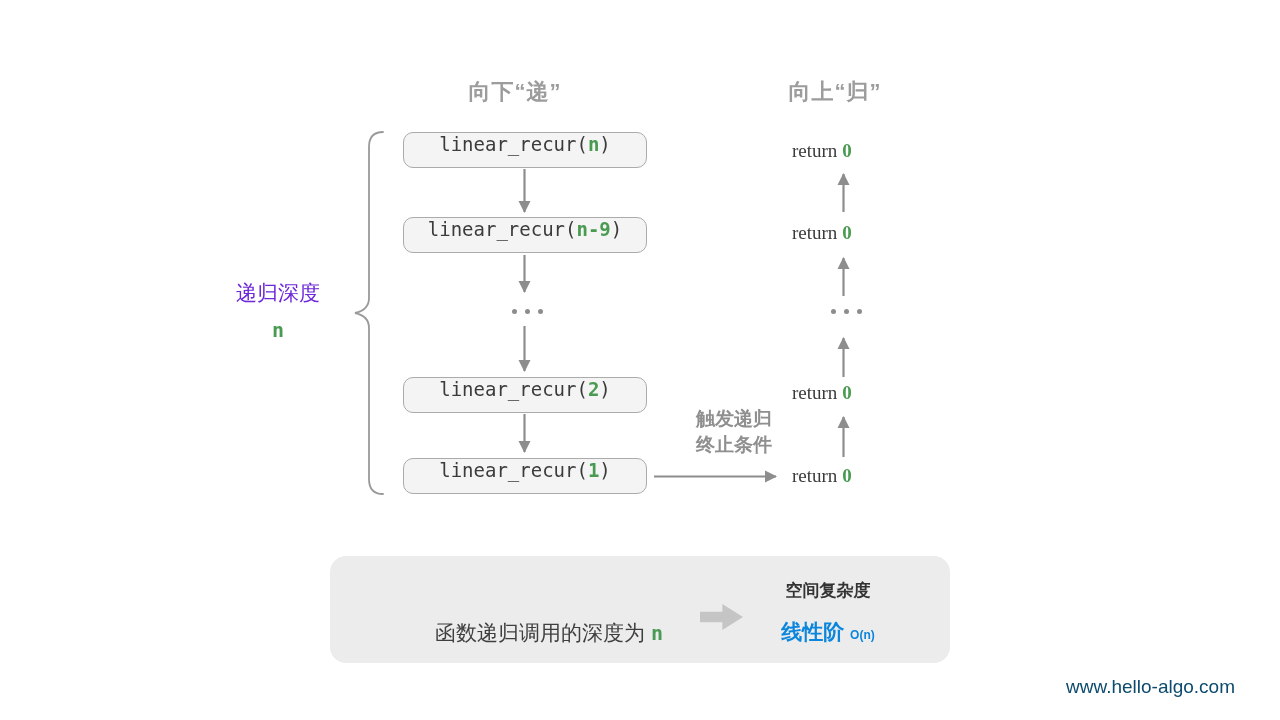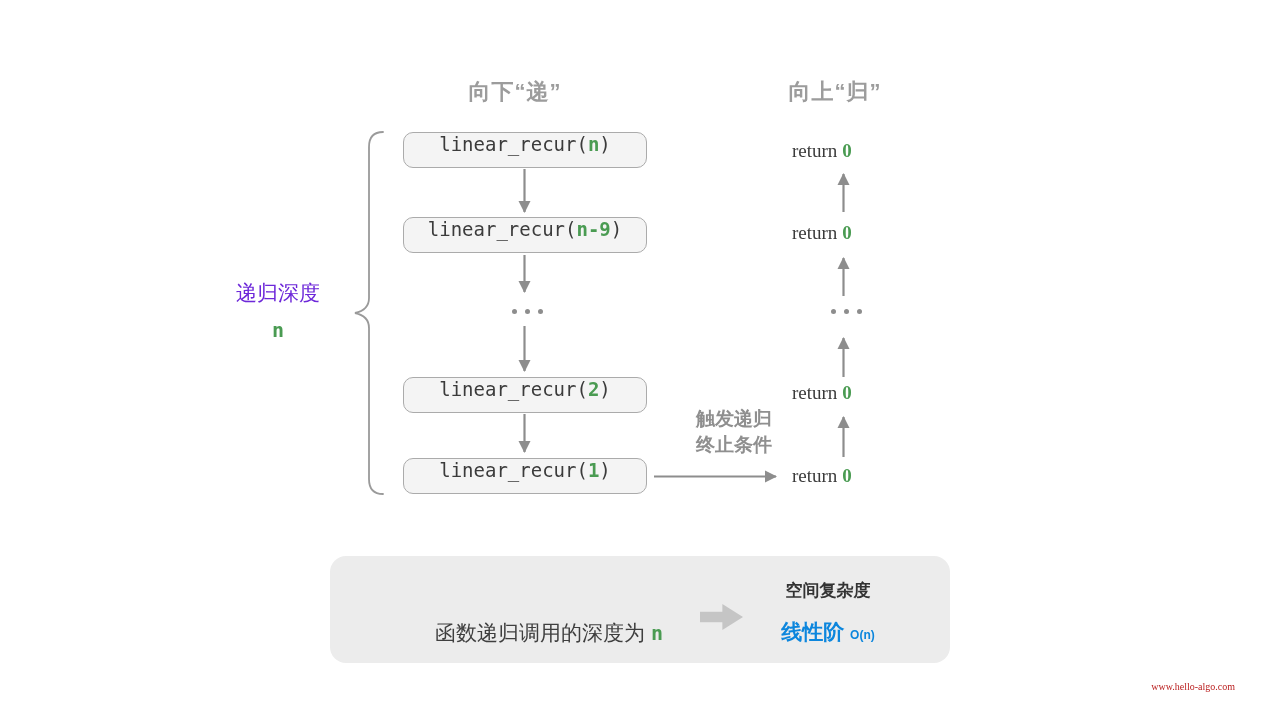--- a/index.html
+++ b/index.html
@@ -105,22 +105,22 @@
     font-family: Liberation Sans, sans-serif; font-size: 12px; font-weight: 700;
   }
   #implies-arrow {
     left: 700px; top: 604px; width: 43px; height: 26px;
     background: #c5c5c5;
     clip-path: polygon(0% 30%, 52% 30%, 52% 0%, 100% 50%, 52% 100%, 52% 70%, 0% 70%);
   }
 
   
   #watermark {
-    right: 45px; top: 679px; font-family: Liberation Serif, serif;
-    font-size: 10px; color: #b91c1c; line-height: 16px;
+    right: 45px; top: 679px; font-family: Liberation Sans, sans-serif;
+    font-size: 19px; color: #0c4a6e; line-height: 16px;
   }
 
   svg.overlay { position: absolute; left: 0; top: 0; pointer-events: none; }
 </style>
 </head>
 <body>
 
 <svg class="overlay" width="1280" height="720" viewBox="0 0 1280 720">
   <defs>
     <marker id="ah" markerUnits="userSpaceOnUse" markerWidth="13" markerHeight="13" refX="11" refY="6.5" orient="auto">

